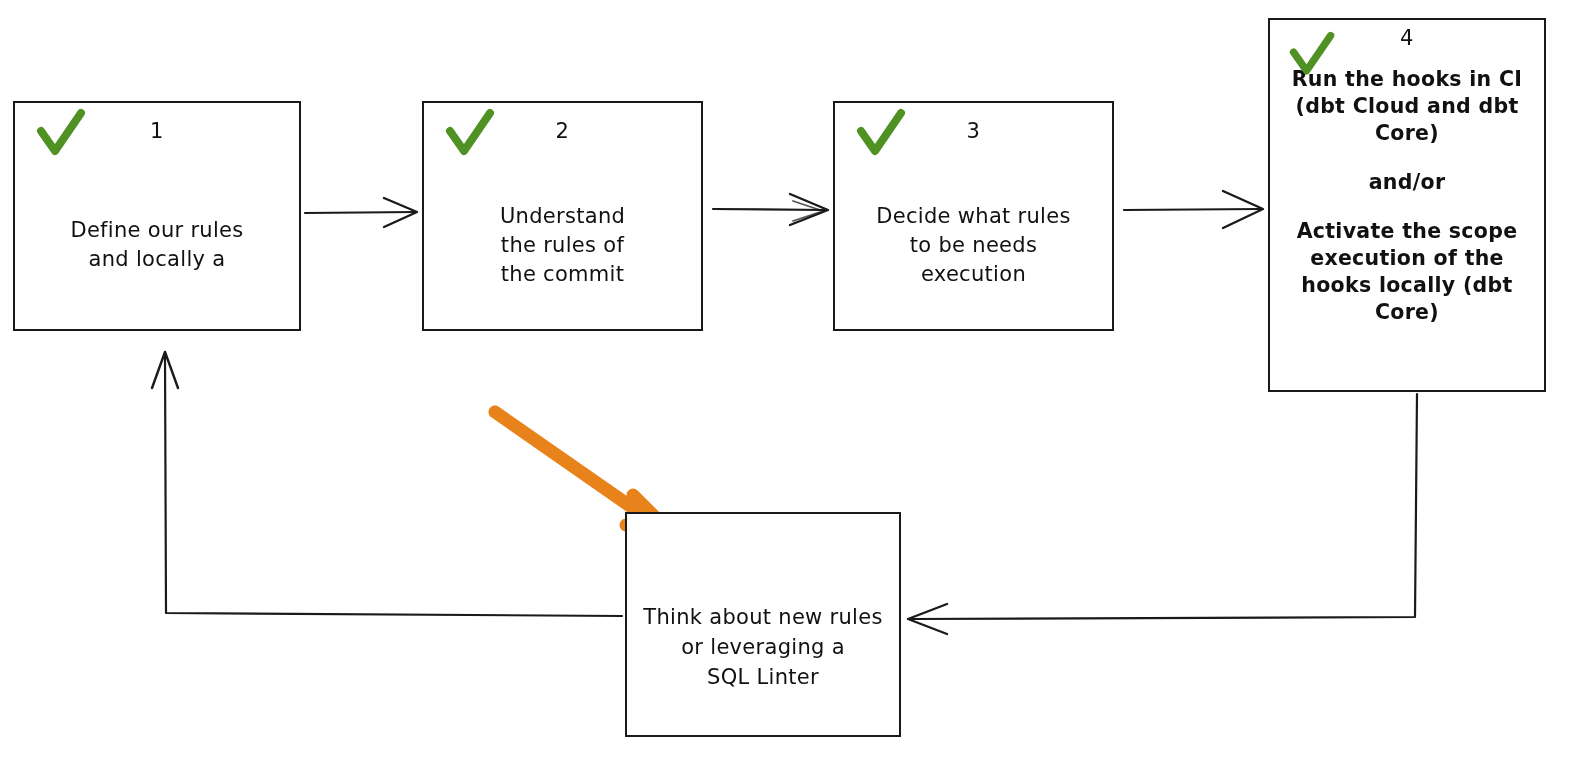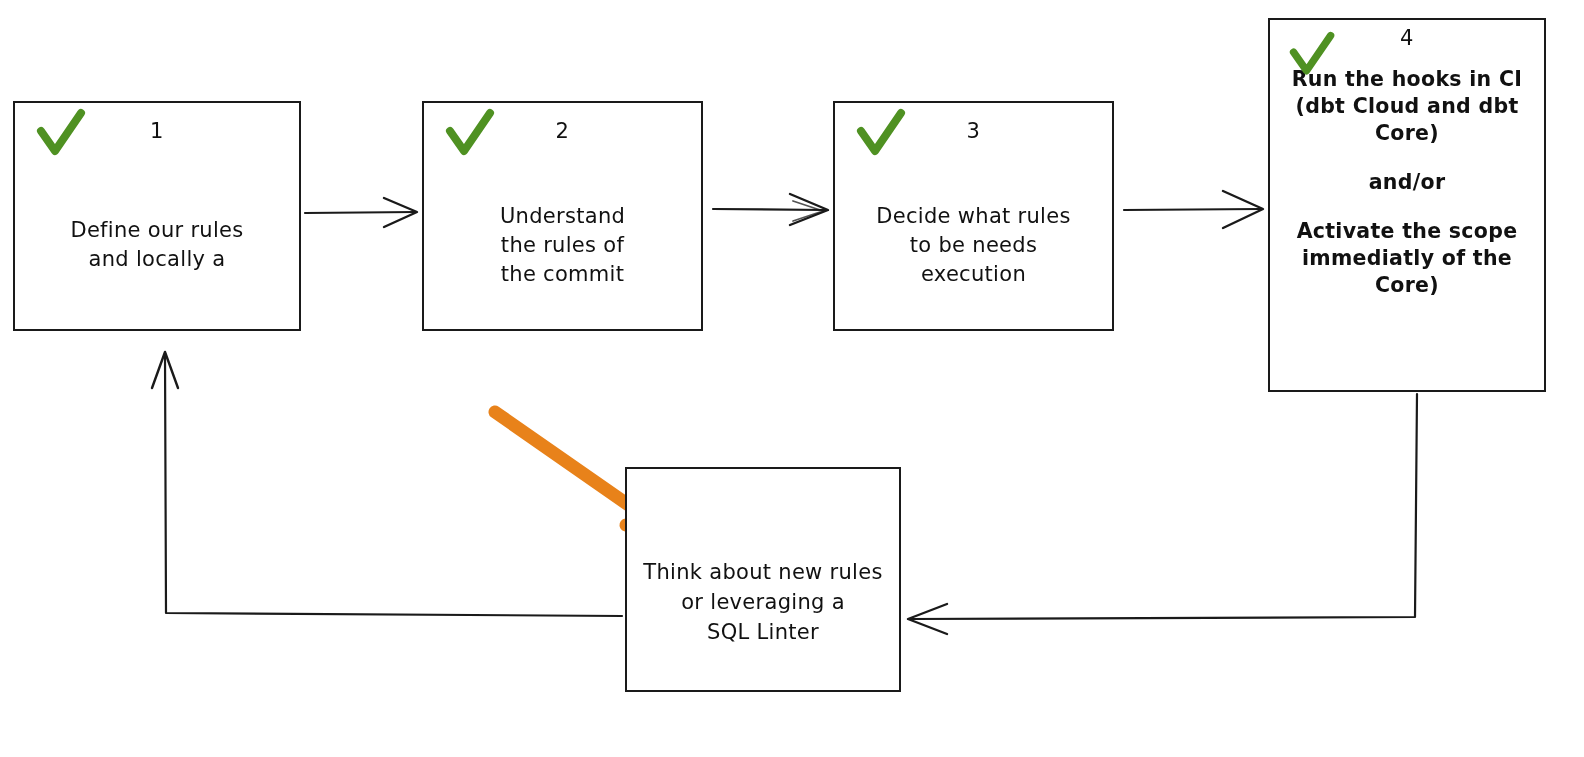--- a/index.html
+++ b/index.html
@@ -75,21 +75,21 @@
   }
   .node-line.spacer {
     height: 22px;
   }
 
   
   #node-1 { left: 13px;   top: 101px; width: 288px; height: 230px; }
   #node-2 { left: 422px;  top: 101px; width: 281px; height: 230px; }
   #node-3 { left: 833px;  top: 101px; width: 281px; height: 230px; }
   #node-4 { left: 1268px; top: 18px;  width: 278px; height: 374px; }
-  #node-loop { left: 625px; top: 467px; width: 276px; height: 225px; }
+  #node-loop { left: 625px; top: 512px; width: 276px; height: 225px; }
 
   #node-4 .node-body { justify-content: flex-start; padding-top: 0; }
   #node-4 .node-line { font-size: 20.5px; line-height: 27px; font-weight: bold; }
   #node-4 .node-header { height: 46px; }
   #node-4 .check-icon { left: 18px; top: 10px; width: 50px; height: 50px; }
   #node-4 .step-num { top: 6px; }
 
   #node-loop .node-header { height: 48px; }
   #node-loop .node-line { font-size: 21px; line-height: 30px; }
 </style>
@@ -180,21 +180,22 @@
     <span class="step-num">4</span>
   </div>
   <div class="node-body">
     <span class="node-line">Run the hooks in CI</span>
     <span class="node-line">(dbt Cloud and dbt</span>
     <span class="node-line">Core)</span>
     <span class="node-line spacer"></span>
     <span class="node-line">and/or</span>
     <span class="node-line spacer"></span>
     <span class="node-line">Activate the scope</span>
-    <span class="node-line">immediatly of the</span>
+    <span class="node-line">execution of the</span>
+    <span class="node-line">hooks locally (dbt</span>
     <span class="node-line">Core)</span>
   </div>
 </div>
 
 <div class="node" id="node-loop">
   <div class="node-header"></div>
   <div class="node-body">
     <span class="node-line">Think about new rules</span>
     <span class="node-line">or leveraging a</span>
     <span class="node-line">SQL Linter</span>

